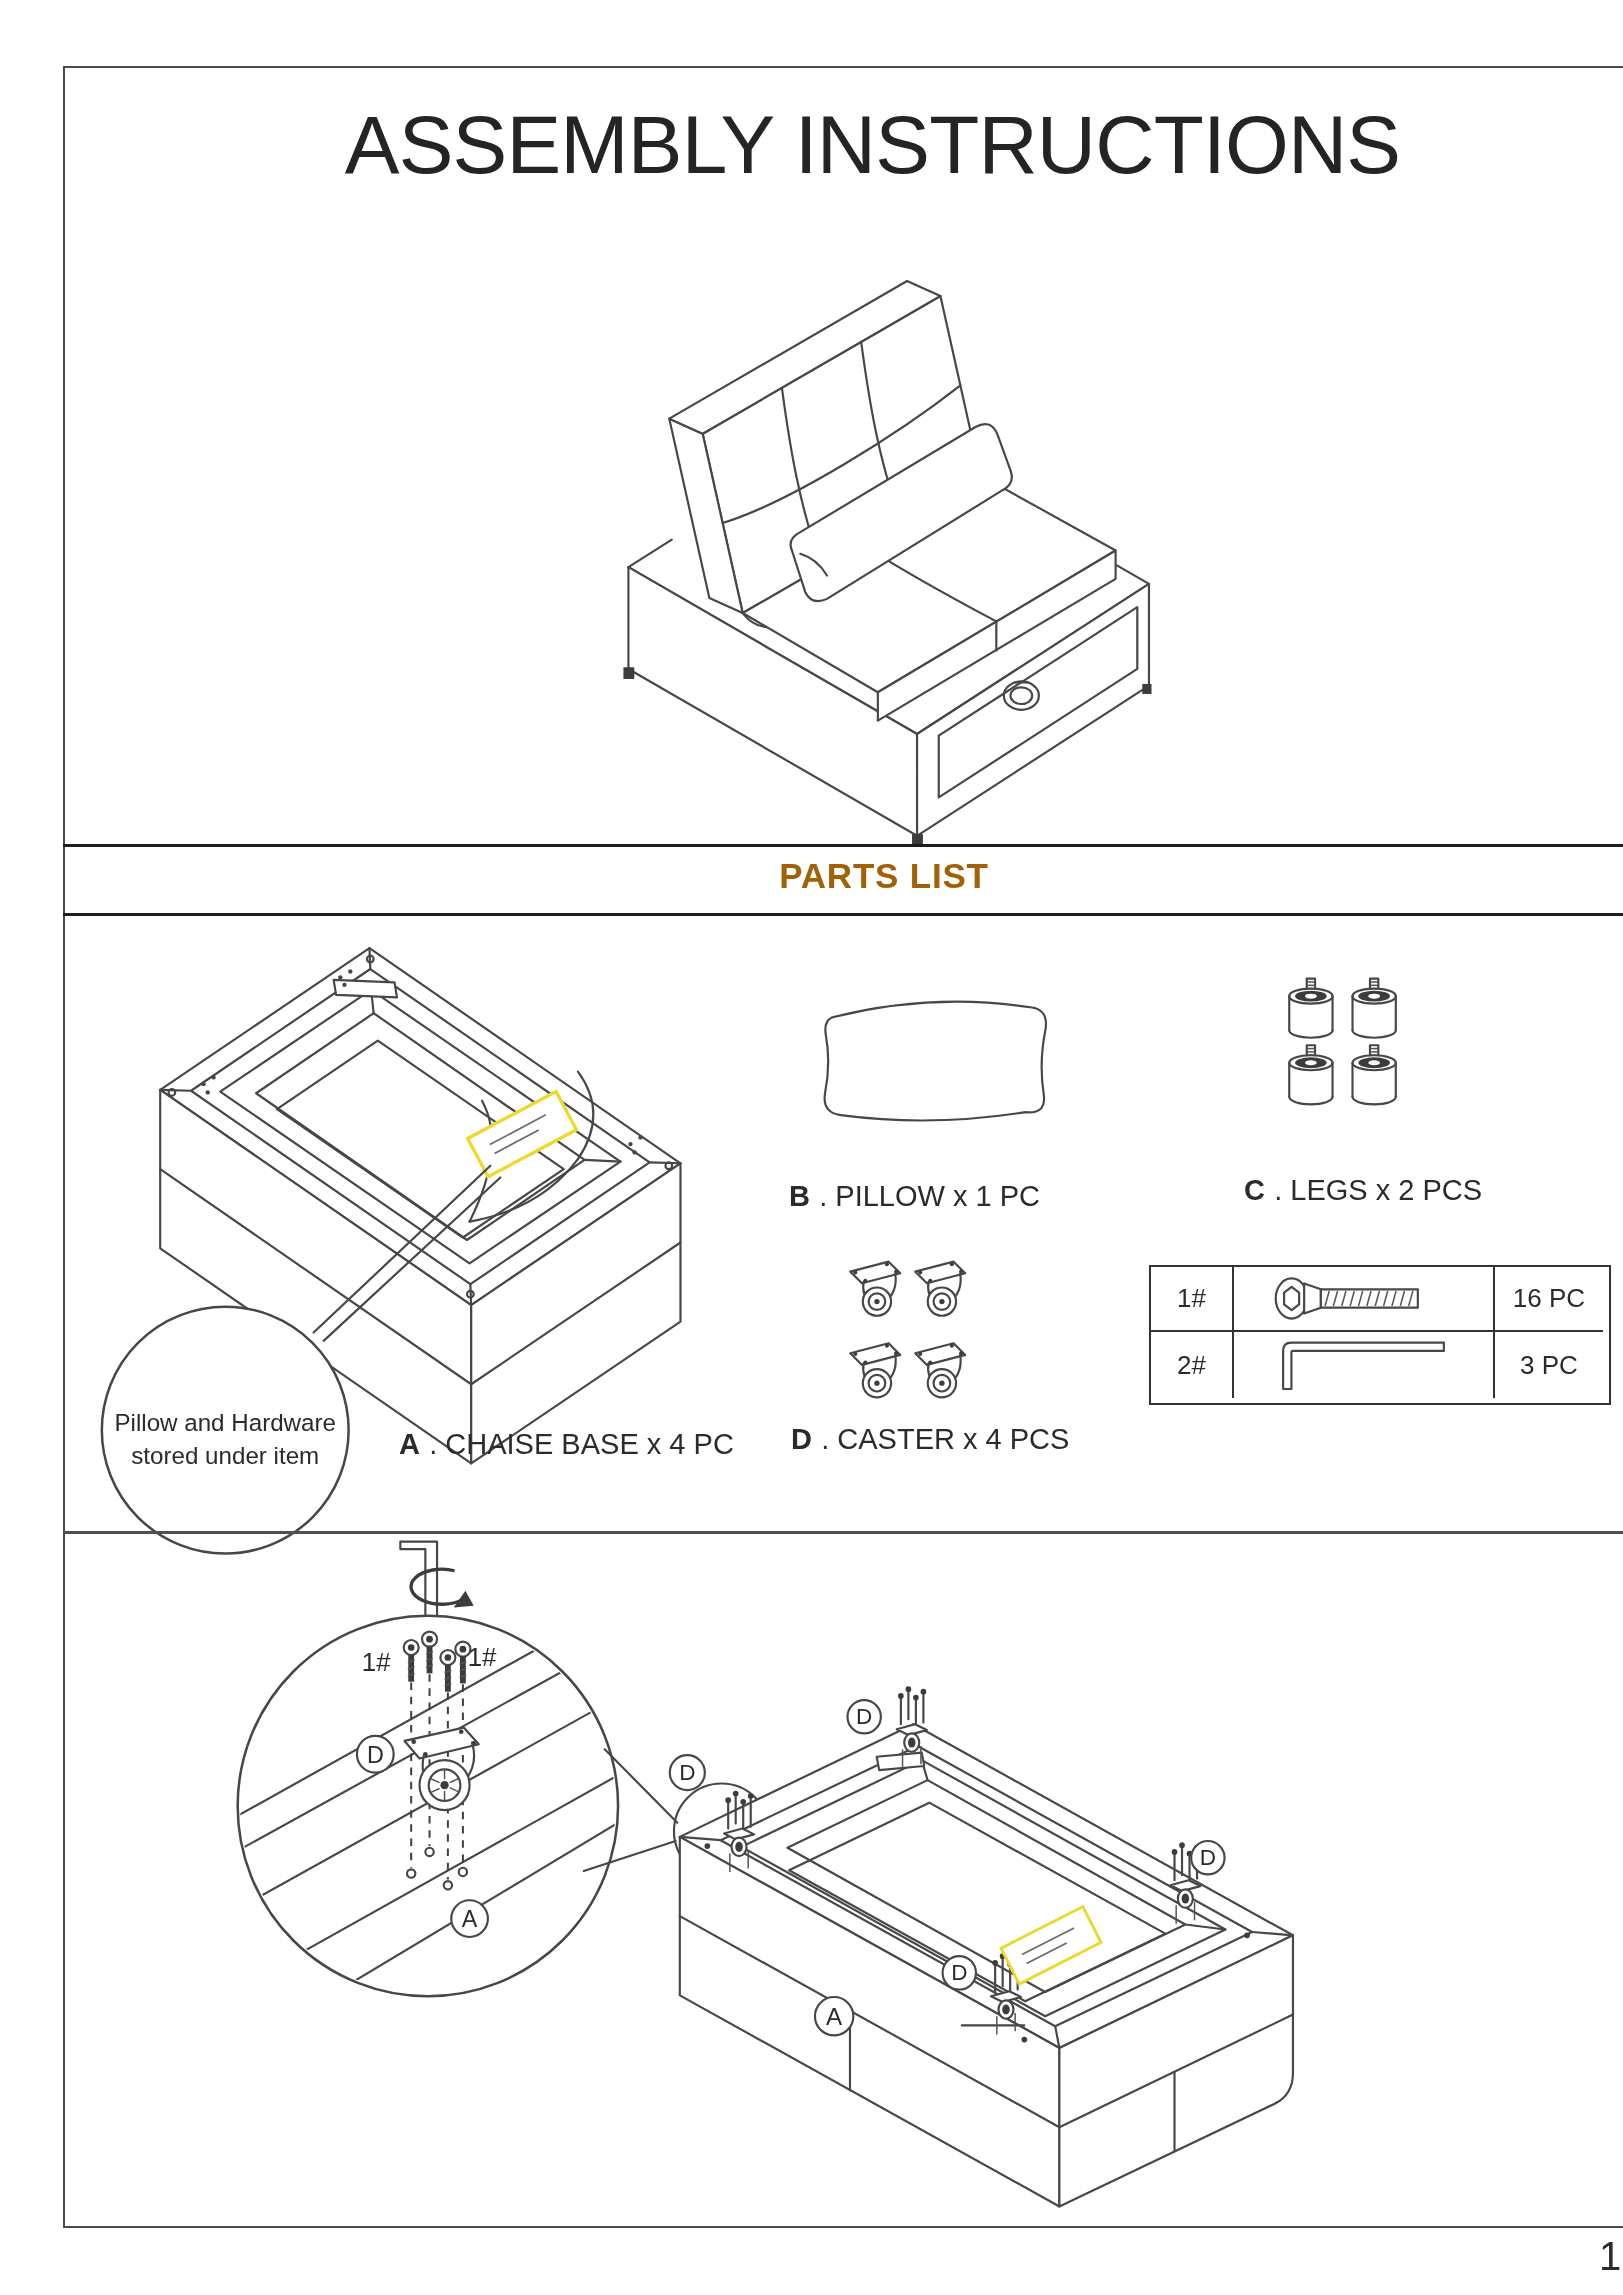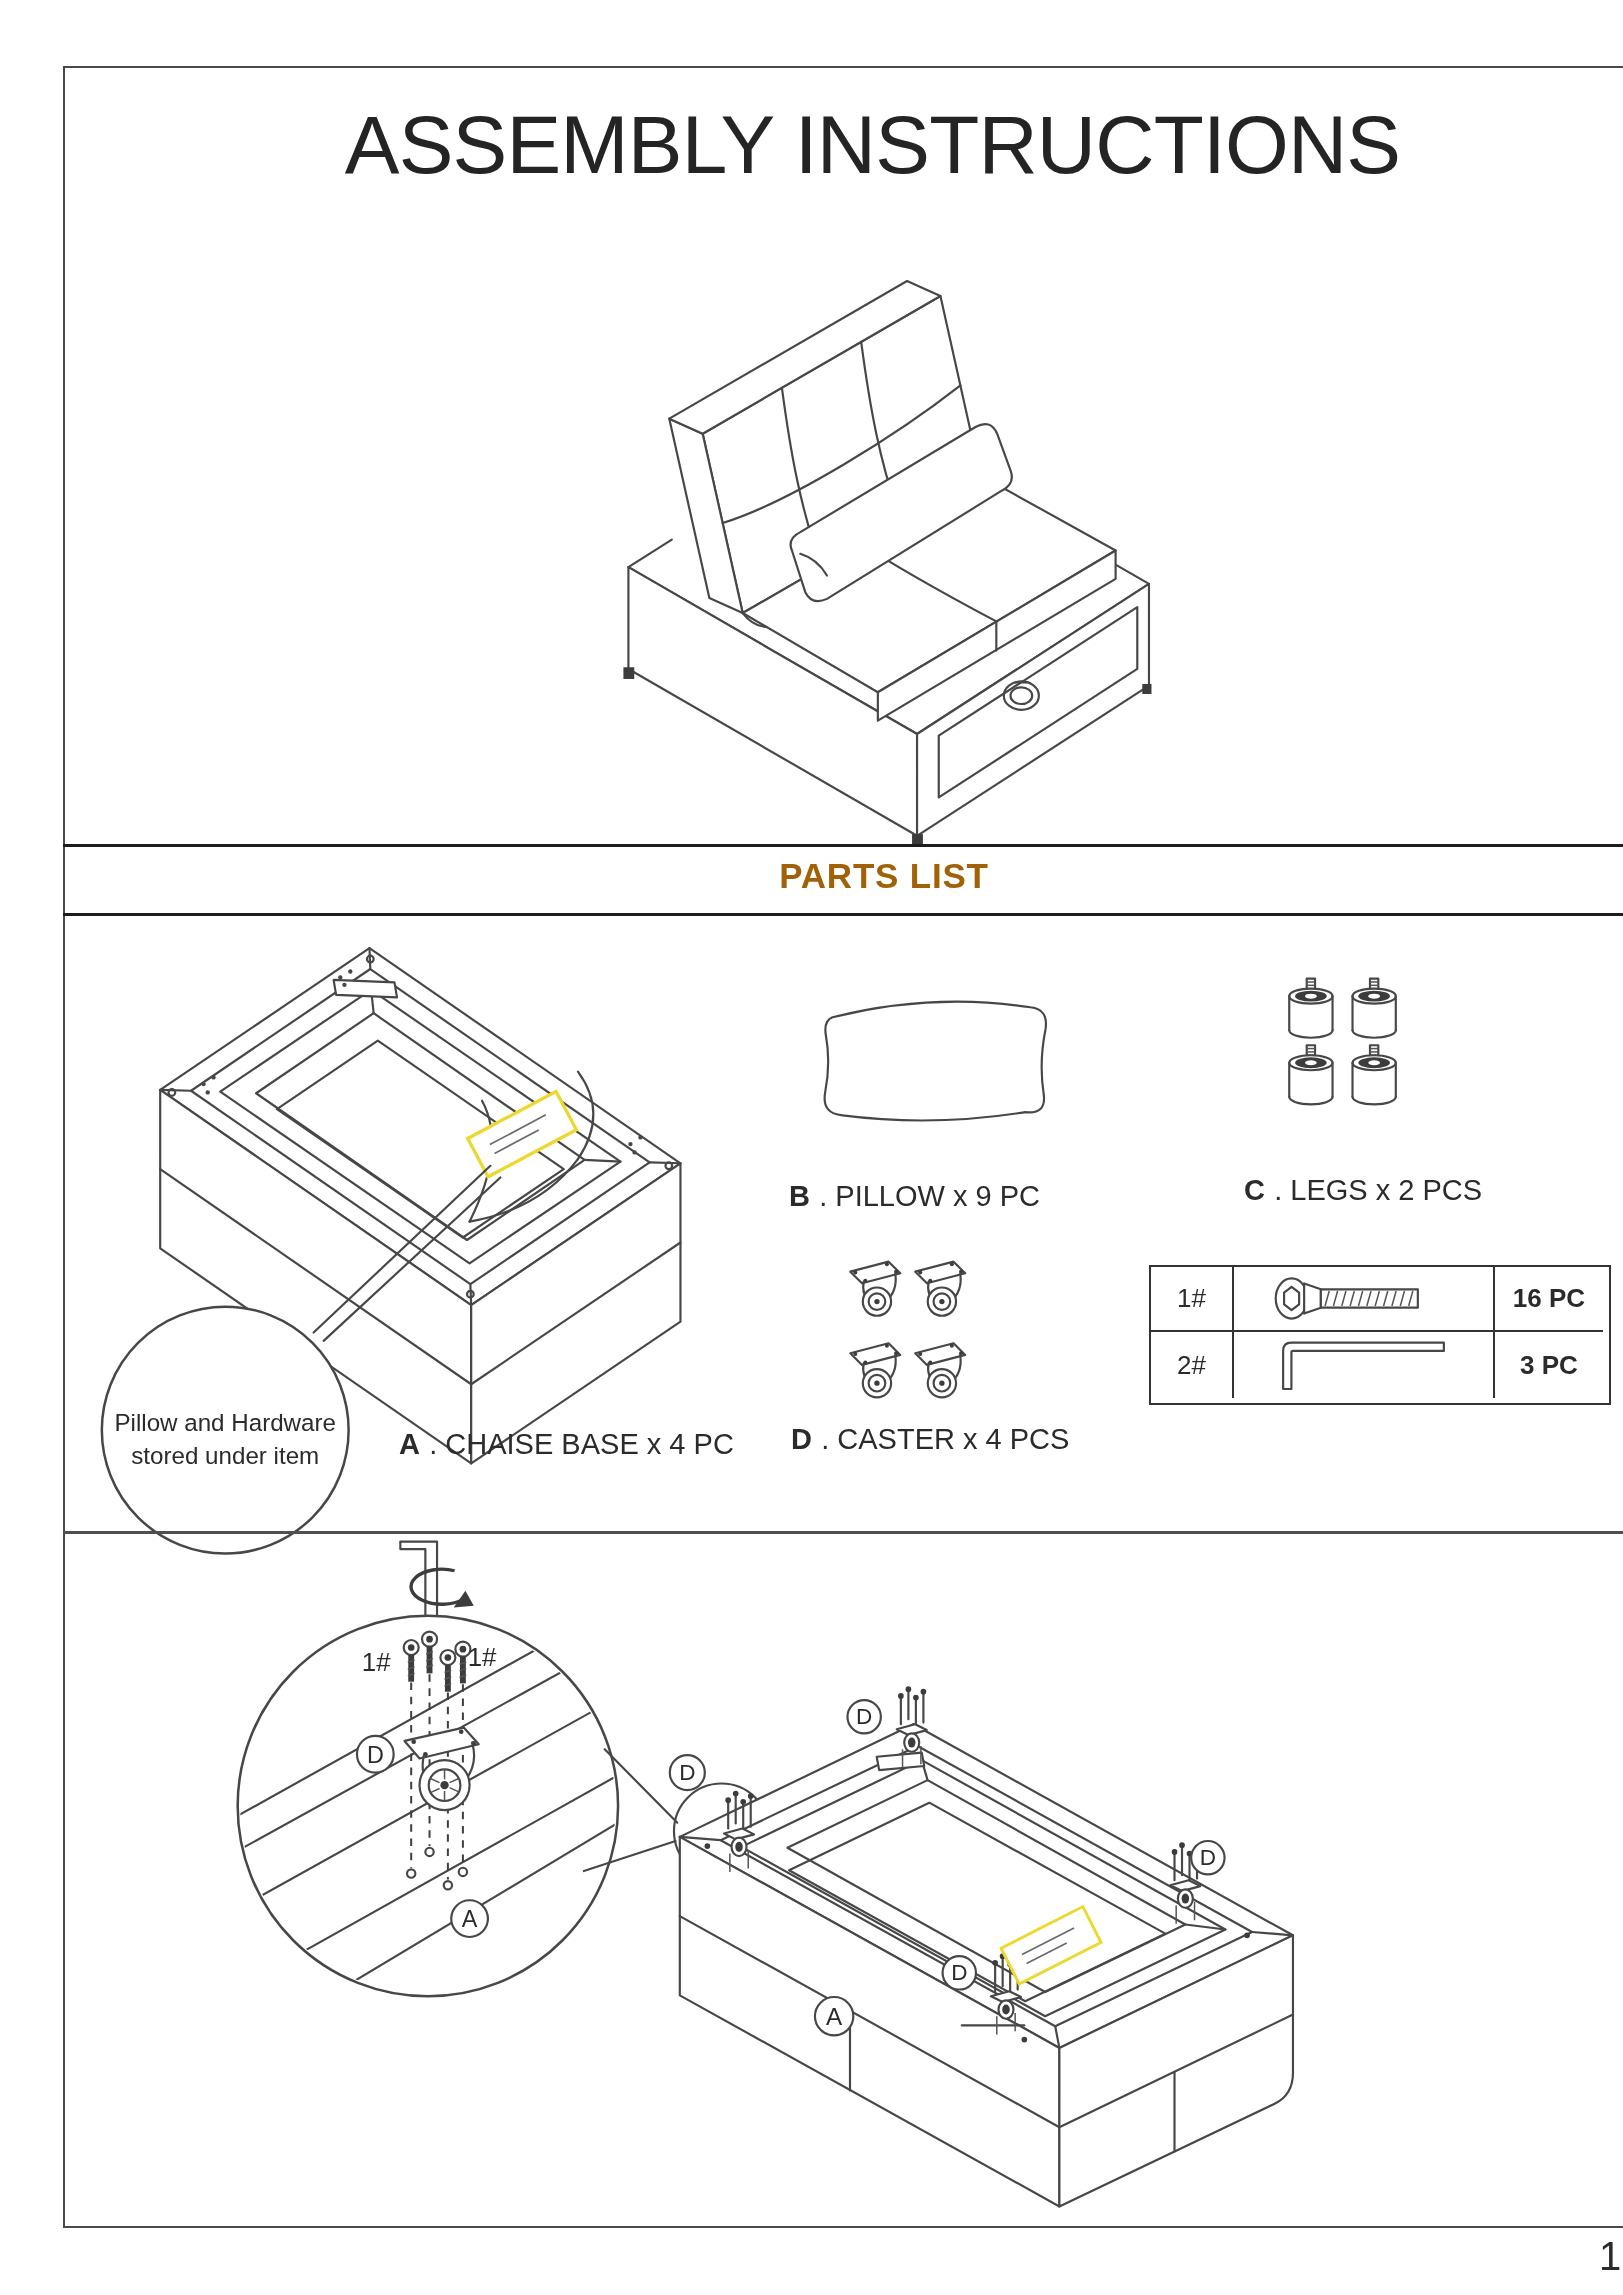--- a/index.html
+++ b/index.html
@@ -12,21 +12,21 @@
          font-size:82px;letter-spacing:-0.8px;color:#242424;white-space:nowrap;}
   .parts-header{left:0;top:856px;width:1623px;text-align:center;text-indent:65px;
                 font-size:35px;font-weight:bold;color:#a16207;letter-spacing:0.8px;}
   .part-label{font-size:29px;color:#2b2b2b;white-space:nowrap;}
   .part-label .ltr{font-weight:bold;}
   .part-label .rest{margin-left:0.32em;}
   .hw-table{left:1109px;top:1265px;width:458px;height:136px;border:2.5px solid #333;
             display:grid;grid-template-columns:83px 261px 108px;grid-template-rows:65px 66px;}
   .hw-cell{border-right:2.5px solid #333;border-bottom:2.5px solid #333;
            display:flex;align-items:center;justify-content:center;font-size:26px;color:#2b2b2b;}
-  .hw-cell.last-col{border-right:none;font-weight:bold;}
+  .hw-cell.last-col{border-right:none;}
   .hw-cell.last-row{border-bottom:none;}
   .page-num{left:1545px;top:2234px;width:50px;text-align:center;font-size:40px;color:#2b2b2b;}
   svg{overflow:visible;}
   .ln{stroke:#474747;stroke-width:2.6;fill:none;stroke-linejoin:round;stroke-linecap:round;}
   .lnw{stroke:#474747;stroke-width:2.6;fill:#ffffff;stroke-linejoin:round;}
   .lnthin{stroke:#555555;stroke-width:1.8;fill:none;}
   .dk{fill:#3c3c3c;stroke:none;}
   .dashed{stroke:#3f3f3f;stroke-width:2.4;fill:none;stroke-dasharray:9 8;}
   .circ-label{fill:#2b2b2b;font-family:"Liberation Sans",sans-serif;}
   .tagline{stroke:#6a6a6a;stroke-width:2;}
@@ -172,21 +172,21 @@
     <use href="#caster-lg" x="14" y="12"></use>
     <use href="#caster-lg" x="92" y="12"></use>
     <use href="#caster-lg" x="14" y="110"></use>
     <use href="#caster-lg" x="92" y="110"></use>
   </svg>
 
   <div class="abs part-label" style="left:359px;top:1428px;">
     <span class="ltr">A</span><span class="rest">. CHAISE BASE x 4 PC</span>
   </div>
   <div class="abs part-label" style="left:749px;top:1180px;">
-    <span class="ltr">B</span><span class="rest">. PILLOW x 9 PC</span>
+    <span class="ltr">B</span><span class="rest">. PILLOW x 1 PC</span>
   </div>
   <div class="abs part-label" style="left:1204px;top:1174px;">
     <span class="ltr">C</span><span class="rest">. LEGS x 2 PCS</span>
   </div>
   <div class="abs part-label" style="left:751px;top:1423px;">
     <span class="ltr">D</span><span class="rest">. CASTER x 4 PCS</span>
   </div>
 
   <div class="abs hw-table">
     <div class="hw-cell">1#</div>

